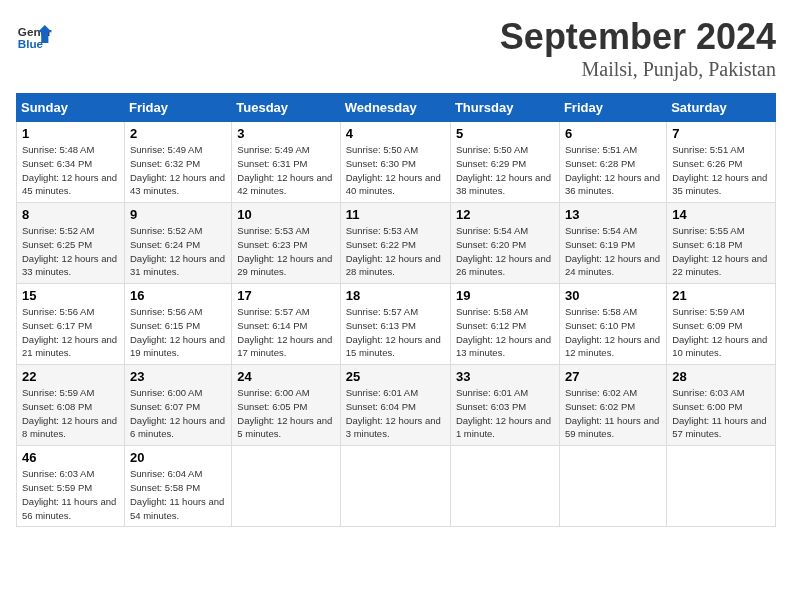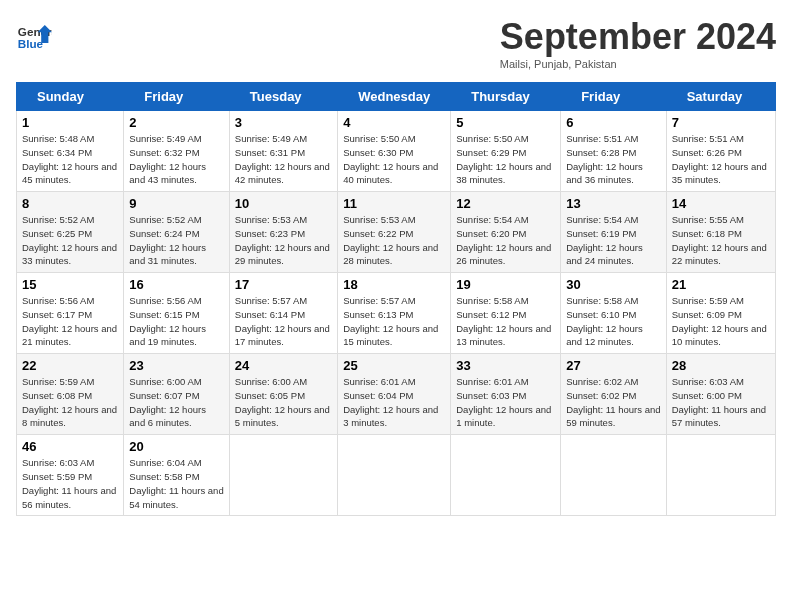--- a/index.html
+++ b/index.html
@@ -22,42 +22,43 @@
       font-size: 18px;
       font-weight: bold;
       color: #333;
     }
     .logo-icon {
       width: 36px;
       height: 36px;
       margin-right: 2px;
     }
     .title-section {
-      text-align: left;
+      text-align: right;
     }
     .month-title {
       font-size: 36px;
       font-weight: bold;
       color: #333;
     }
     .location {
-      font-size: 11px;
+      font-size: 20px;
       color: #555;
+      font-family: Liberation Serif, serif;
     }
     table {
       width: 100%;
       border-collapse: collapse;
       font-size: 10px;
     }
     thead tr {
       background-color: #1565c0;
       color: #fff;
     }
     thead th {
-      padding: 6px 20px;
+      padding: 6px 4px;
       text-align: left;
       font-size: 13px;
       font-weight: bold;
       border: 1px solid #1565c0;
     }
     tbody tr {
       border: 1px solid #ccc;
     }
     tbody td {
       vertical-align: top;

